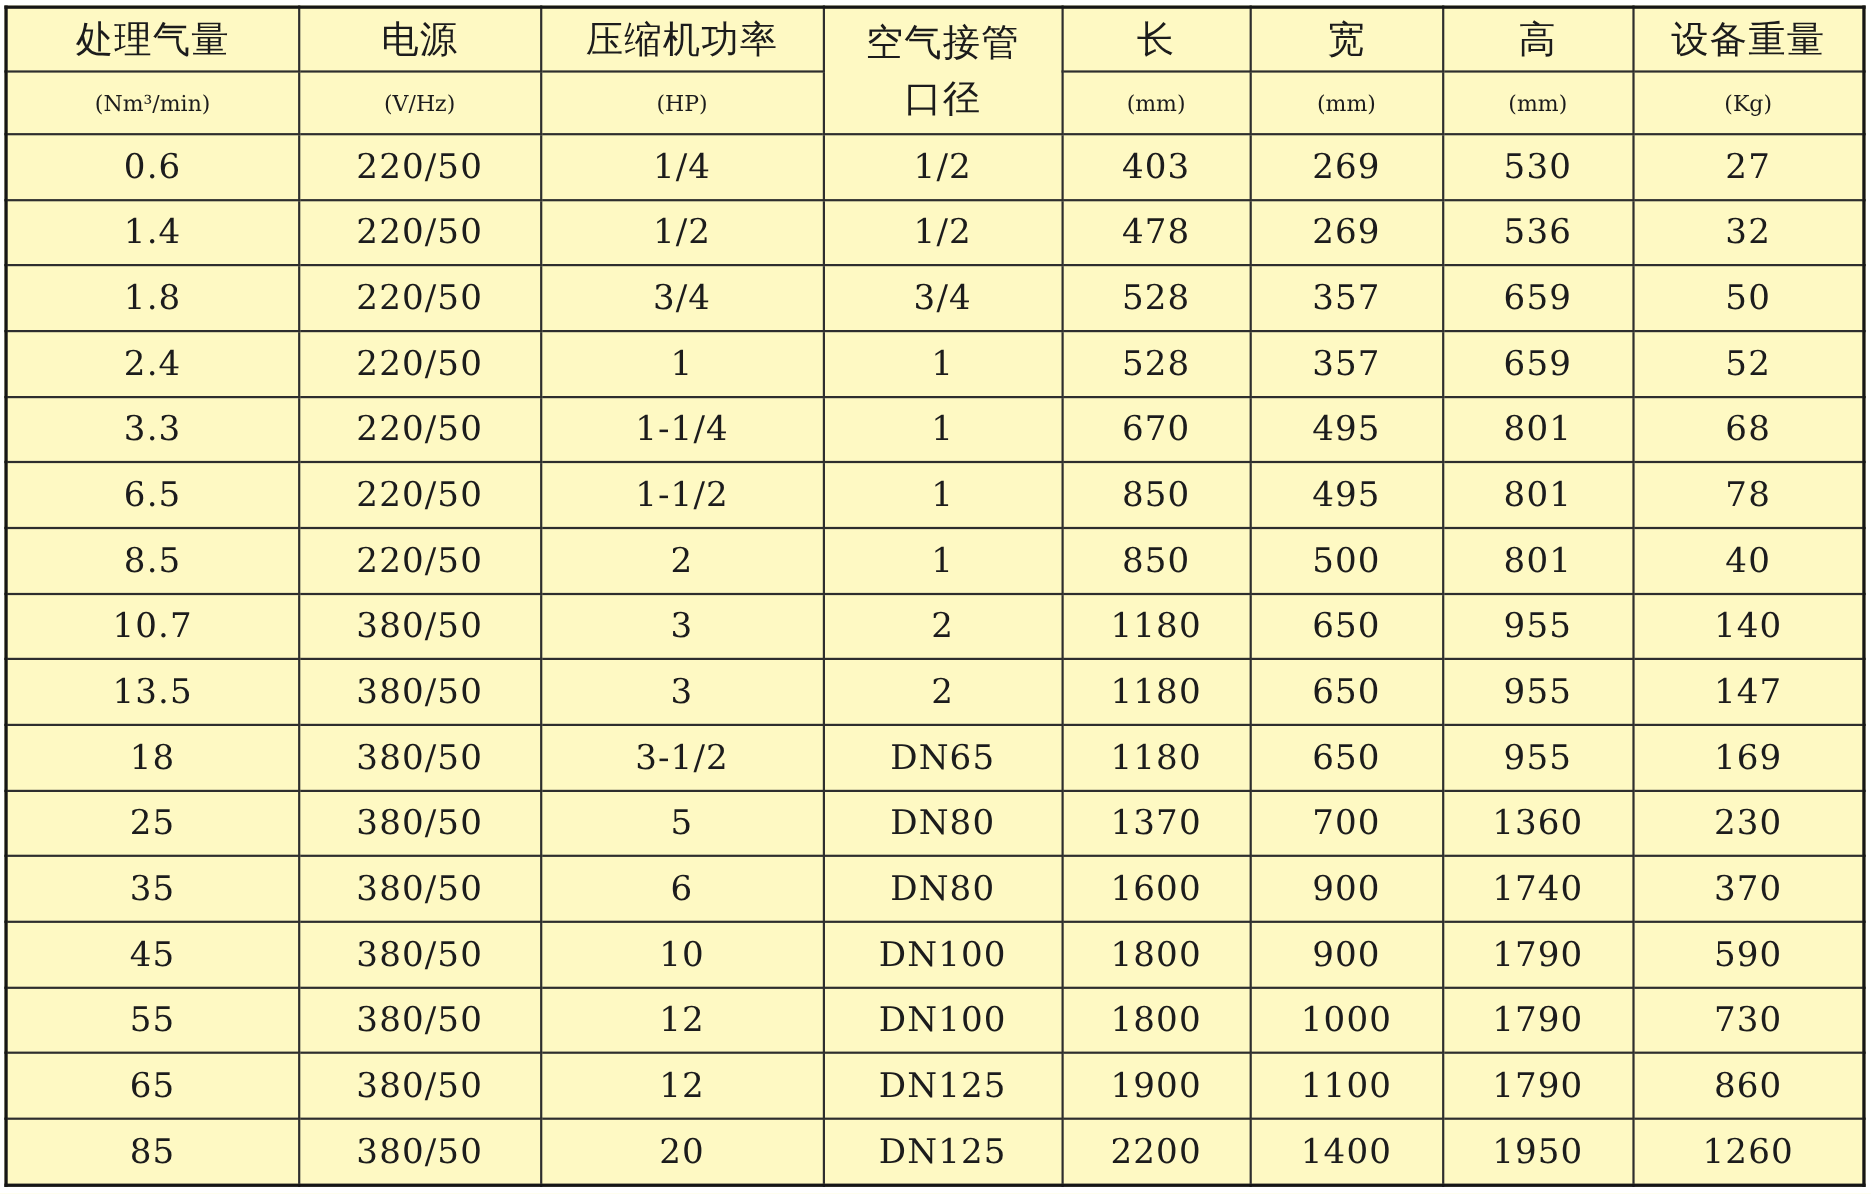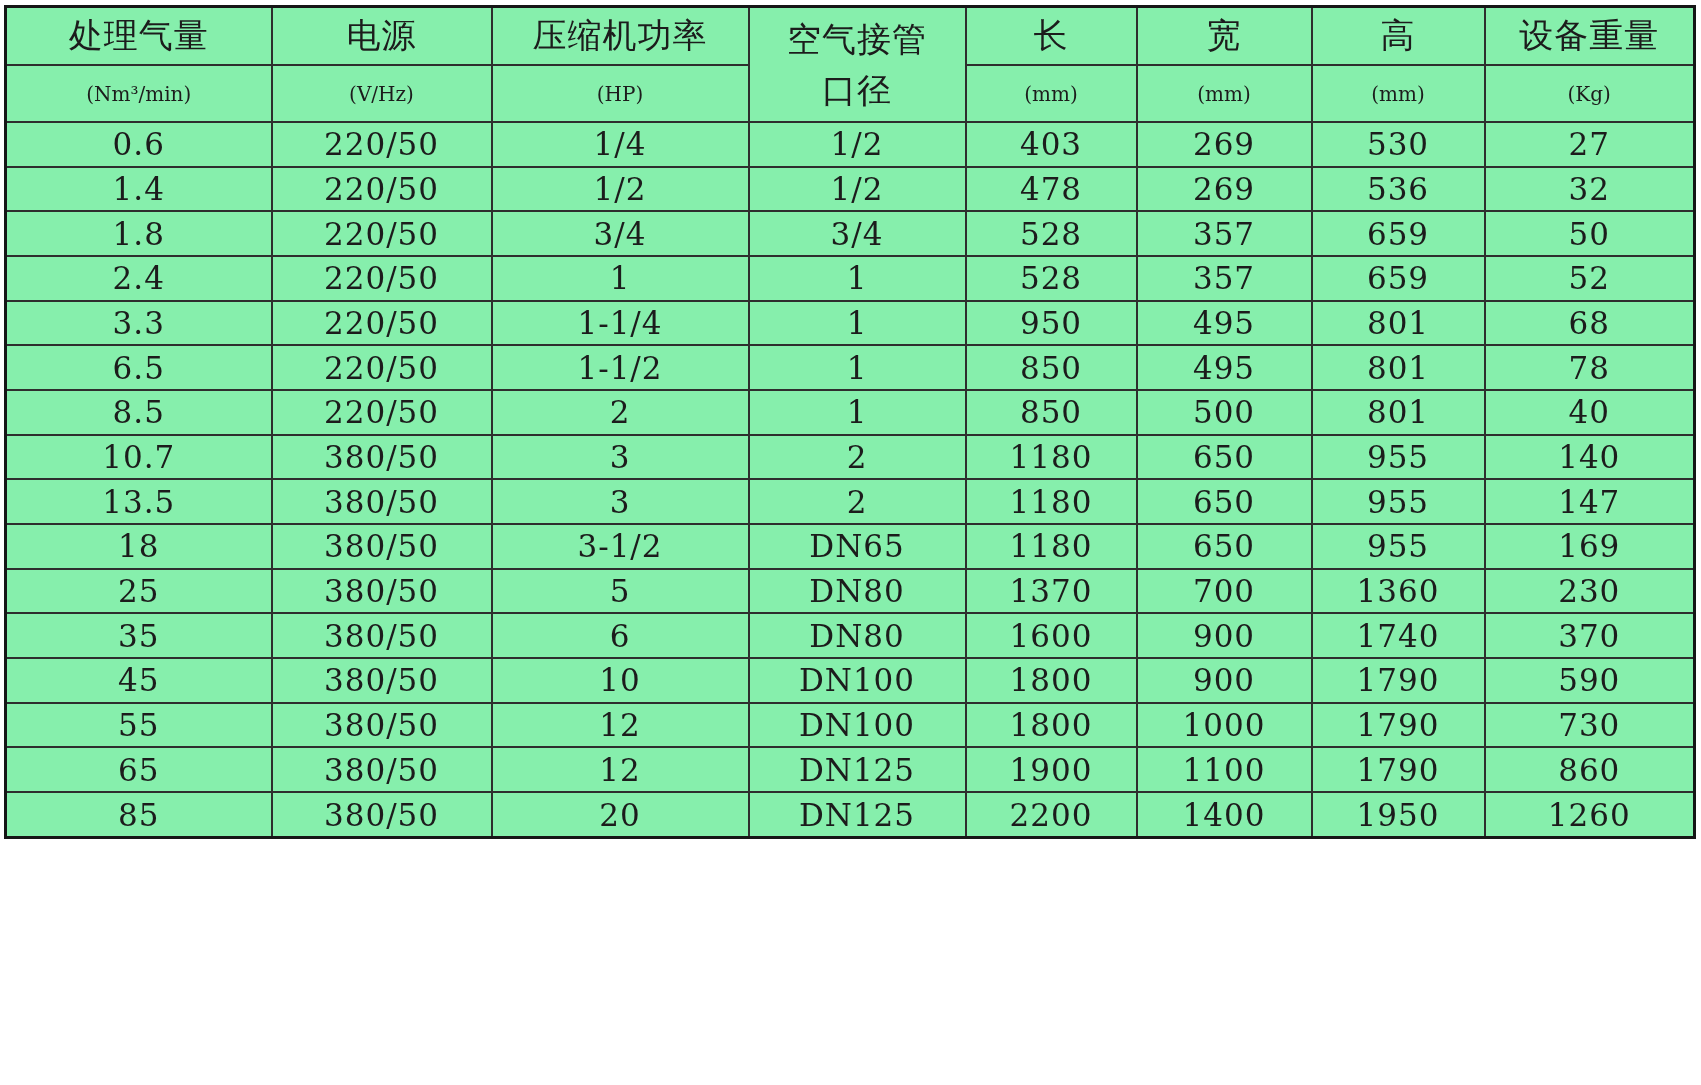--- a/index.html
+++ b/index.html
@@ -13,24 +13,24 @@
   body {
     font-family: "DejaVu Serif", "Liberation Serif", serif;
     color: #1c1c1c;
     position: relative;
   }
   table.spec {
     position: absolute;
     left: 4px;
     top: 5px;
     width: 1689px;
-    height: 834px;
+    height: 1074px;
     border-collapse: collapse;
     table-layout: fixed;
-    background: #86efac;
+    background: #fef9c3;
     border: 3px solid #161616;
   }
   table.spec th,
   table.spec td {
     border: 2px solid #2e2e2e;
     text-align: center;
     vertical-align: middle;
     font-weight: normal;
     padding: 0;
     overflow: hidden;
@@ -132,21 +132,21 @@
         <td>528</td>
         <td>357</td>
         <td>659</td>
         <td>52</td>
       </tr>
       <tr>
         <td>3.3</td>
         <td>220/50</td>
         <td>1-1/4</td>
         <td>1</td>
-        <td>950</td>
+        <td>670</td>
         <td>495</td>
         <td>801</td>
         <td>68</td>
       </tr>
       <tr>
         <td>6.5</td>
         <td>220/50</td>
         <td>1-1/2</td>
         <td>1</td>
         <td>850</td>

